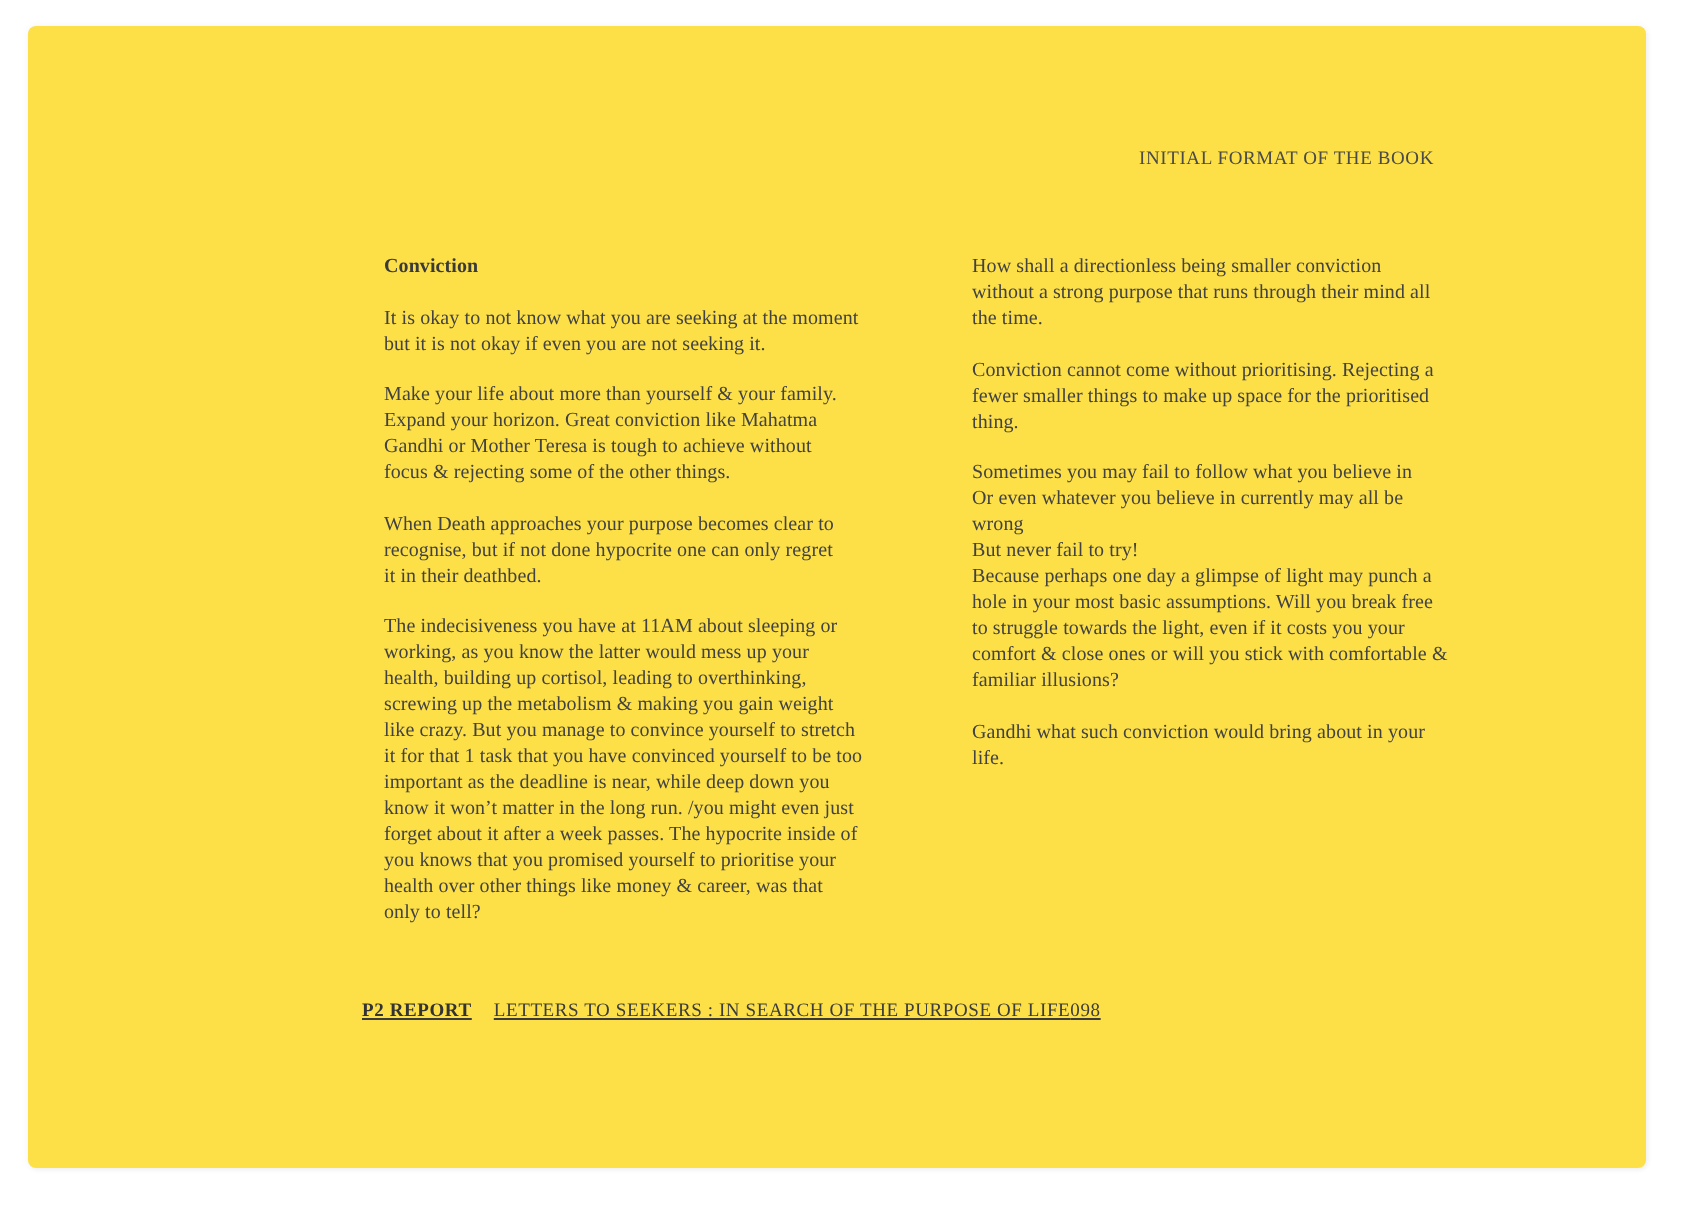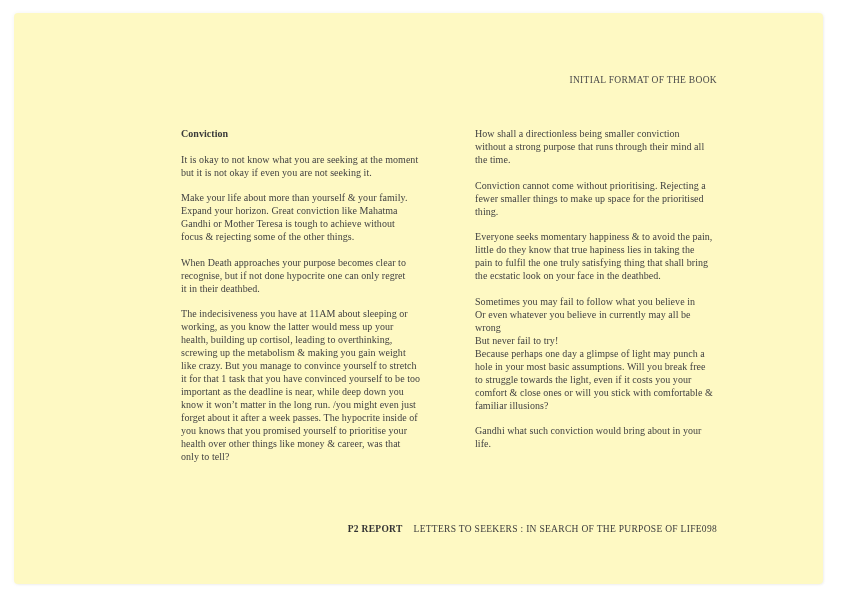--- a/index.html
+++ b/index.html
@@ -16,36 +16,36 @@
     height: 604px;
     background: #ffffff;
     overflow: hidden;
   }
   .page {
     position: absolute;
     left: 14px;
     top: 13px;
     width: 809px;
     height: 571px;
-    background: #fef9c3;
+    background: #fde047;
     border-radius: 4px;
     box-shadow: 0 0 4px rgba(0,0,0,0.05), 1px 1px 2px rgba(0,0,0,0.04);
   }
   .running-header {
     position: absolute;
     top: 62px;
     right: 106px;
     font-size: 9.5px;
     letter-spacing: 0.3px;
     color: #4a4a4a;
     white-space: nowrap;
   }
   .columns {
     position: absolute;
-    left: 167px;
+    left: 178px;
     top: 114px;
     display: flex;
   }
   .col {
     font-size: 10px;
     line-height: 13px;
     color: #424242;
     letter-spacing: 0.05px;
   }
   .col-left {
@@ -63,28 +63,29 @@
     margin: 0 0 12.5px 0;
     font-size: 10px;
     line-height: 13px;
     font-weight: bold;
     color: #3a3a3a;
   }
   .footer {
     position: absolute;
     left: 167px;
     right: 106px;
-    top: 511px;
+    top: 488px;
     display: flex;
-    justify-content: flex-end;
+    justify-content: flex-start;
     align-items: baseline;
     font-size: 9.5px;
     letter-spacing: 0.3px;
     color: #3c3c3c;
     white-space: nowrap;
+    text-decoration: underline;
   }
   .footer-label {
     font-weight: bold;
     margin-right: 11px;
     color: #333333;
   }
 </style>
 </head>
 <body>
 
@@ -120,24 +121,20 @@
 only to tell?</p>
       </div>
 
       <div class="col col-right">
         <p>How shall a directionless being smaller conviction
 without a strong purpose that runs through their mind all
 the time.</p>
         <p>Conviction cannot come without prioritising. Rejecting a
 fewer smaller things  to make up space for the prioritised
 thing.</p>
-        <p>Everyone seeks momentary happiness &amp; to avoid the pain,
-little do they know that true hapiness lies in taking the
-pain to fulfil the one truly satisfying thing that shall bring
-the ecstatic look on your face in the deathbed.</p>
         <p>Sometimes you may fail to follow what you believe in
 Or even whatever you believe in currently may all be
 wrong
 But never fail to try!
 Because perhaps one day a glimpse of light may punch a
 hole in your most basic assumptions. Will you break free
 to struggle towards the light, even if it costs you your
 comfort &amp; close ones or will you stick with comfortable &amp;
 familiar illusions?</p>
         <p>Gandhi what such conviction would bring about in your

